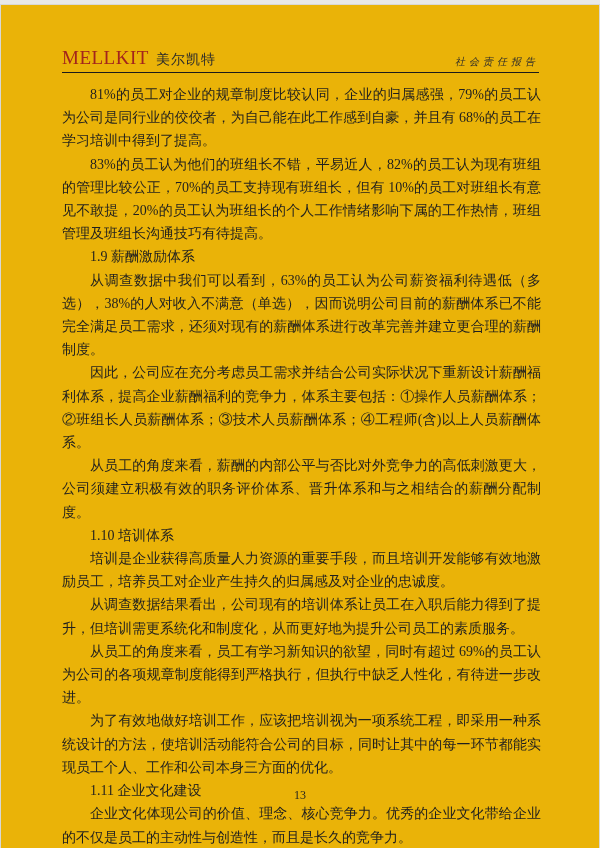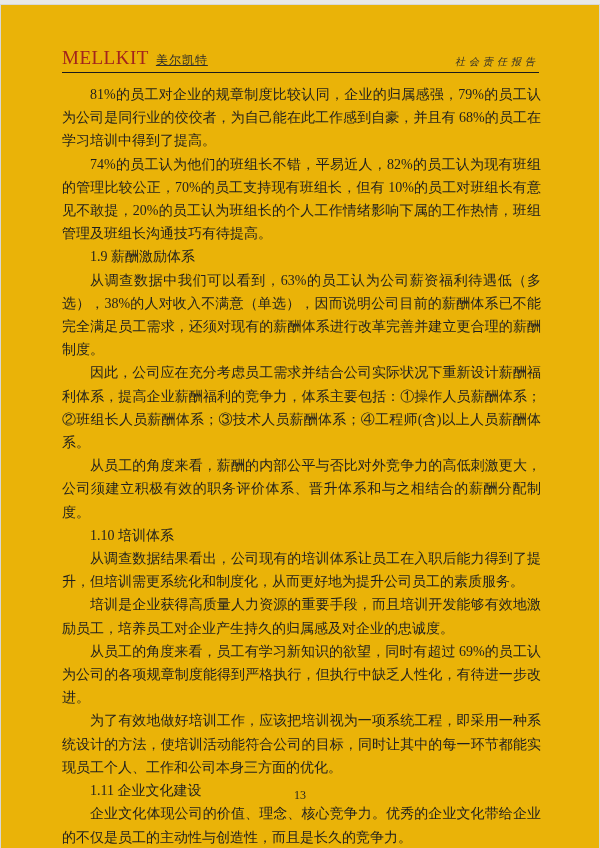--- a/index.html
+++ b/index.html
@@ -36,24 +36,23 @@
     align-items: baseline;
     gap: 7px;
     white-space: nowrap;
   }
   .brand-latin {
     font-size: 19px;
     letter-spacing: 0.5px;
     color: #a3241c;
   }
   .brand-cn {
-    font-size: 12px;
+    font-size: 14px;
     color: #2b2b2b;
     letter-spacing: 1px;
-    text-decoration: underline;
   }
   .report-title {
     font-size: 10px;
     font-style: italic;
     letter-spacing: 4px;
     color: #2b2b2b;
     white-space: nowrap;
   }
   .doc-body {
     position: absolute;
@@ -92,28 +91,28 @@
   <div class="header">
     <div class="brand">
       <span class="brand-latin">MELLKIT</span>
       <span class="brand-cn">美尔凯特</span>
     </div>
     <div class="report-title">社会责任报告</div>
   </div>
 
   <div class="doc-body">
     <p>81%的员工对企业的规章制度比较认同，企业的归属感强，79%的员工认为公司是同行业的佼佼者，为自己能在此工作感到自豪，并且有 68%的员工在学习培训中得到了提高。</p>
-    <p>74%的员工认为他们的班组长不错，平易近人，82%的员工认为现有班组的管理比较公正，70%的员工支持现有班组长，但有 10%的员工对班组长有意见不敢提，20%的员工认为班组长的个人工作情绪影响下属的工作热情，班组管理及班组长沟通技巧有待提高。</p>
+    <p>83%的员工认为他们的班组长不错，平易近人，82%的员工认为现有班组的管理比较公正，70%的员工支持现有班组长，但有 10%的员工对班组长有意见不敢提，20%的员工认为班组长的个人工作情绪影响下属的工作热情，班组管理及班组长沟通技巧有待提高。</p>
     <div class="heading">1.9 薪酬激励体系</div>
     <p>从调查数据中我们可以看到，63%的员工认为公司薪资福利待遇低（多选），38%的人对收入不满意（单选），因而说明公司目前的薪酬体系已不能完全满足员工需求，还须对现有的薪酬体系进行改革完善并建立更合理的薪酬制度。</p>
     <p>因此，公司应在充分考虑员工需求并结合公司实际状况下重新设计薪酬福利体系，提高企业薪酬福利的竞争力，体系主要包括：①操作人员薪酬体系；②班组长人员薪酬体系；③技术人员薪酬体系；④工程师(含)以上人员薪酬体系。</p>
     <p>从员工的角度来看，薪酬的内部公平与否比对外竞争力的高低刺激更大，公司须建立积极有效的职务评价体系、晋升体系和与之相结合的薪酬分配制度。</p>
     <div class="heading">1.10 培训体系</div>
+    <p>培训是企业获得高质量人力资源的重要手段，而且培训开发能够有效地激励员工，培养员工对企业产生持久的归属感及对企业的忠诚度。</p>
     <p>从调查数据结果看出，公司现有的培训体系让员工在入职后能力得到了提升，但培训需更系统化和制度化，从而更好地为提升公司员工的素质服务。</p>
-    <p>培训是企业获得高质量人力资源的重要手段，而且培训开发能够有效地激励员工，培养员工对企业产生持久的归属感及对企业的忠诚度。</p>
     <p>从员工的角度来看，员工有学习新知识的欲望，同时有超过 69%的员工认为公司的各项规章制度能得到严格执行，但执行中缺乏人性化，有待进一步改进。</p>
     <p>为了有效地做好培训工作，应该把培训视为一项系统工程，即采用一种系统设计的方法，使培训活动能符合公司的目标，同时让其中的每一环节都能实现员工个人、工作和公司本身三方面的优化。</p>
     <div class="heading">1.11 企业文化建设</div>
     <p>企业文化体现公司的价值、理念、核心竞争力。优秀的企业文化带给企业的不仅是员工的主动性与创造性，而且是长久的竞争力。</p>
 
   </div>
 
   <div class="page-number">13</div>
 
 </div>

